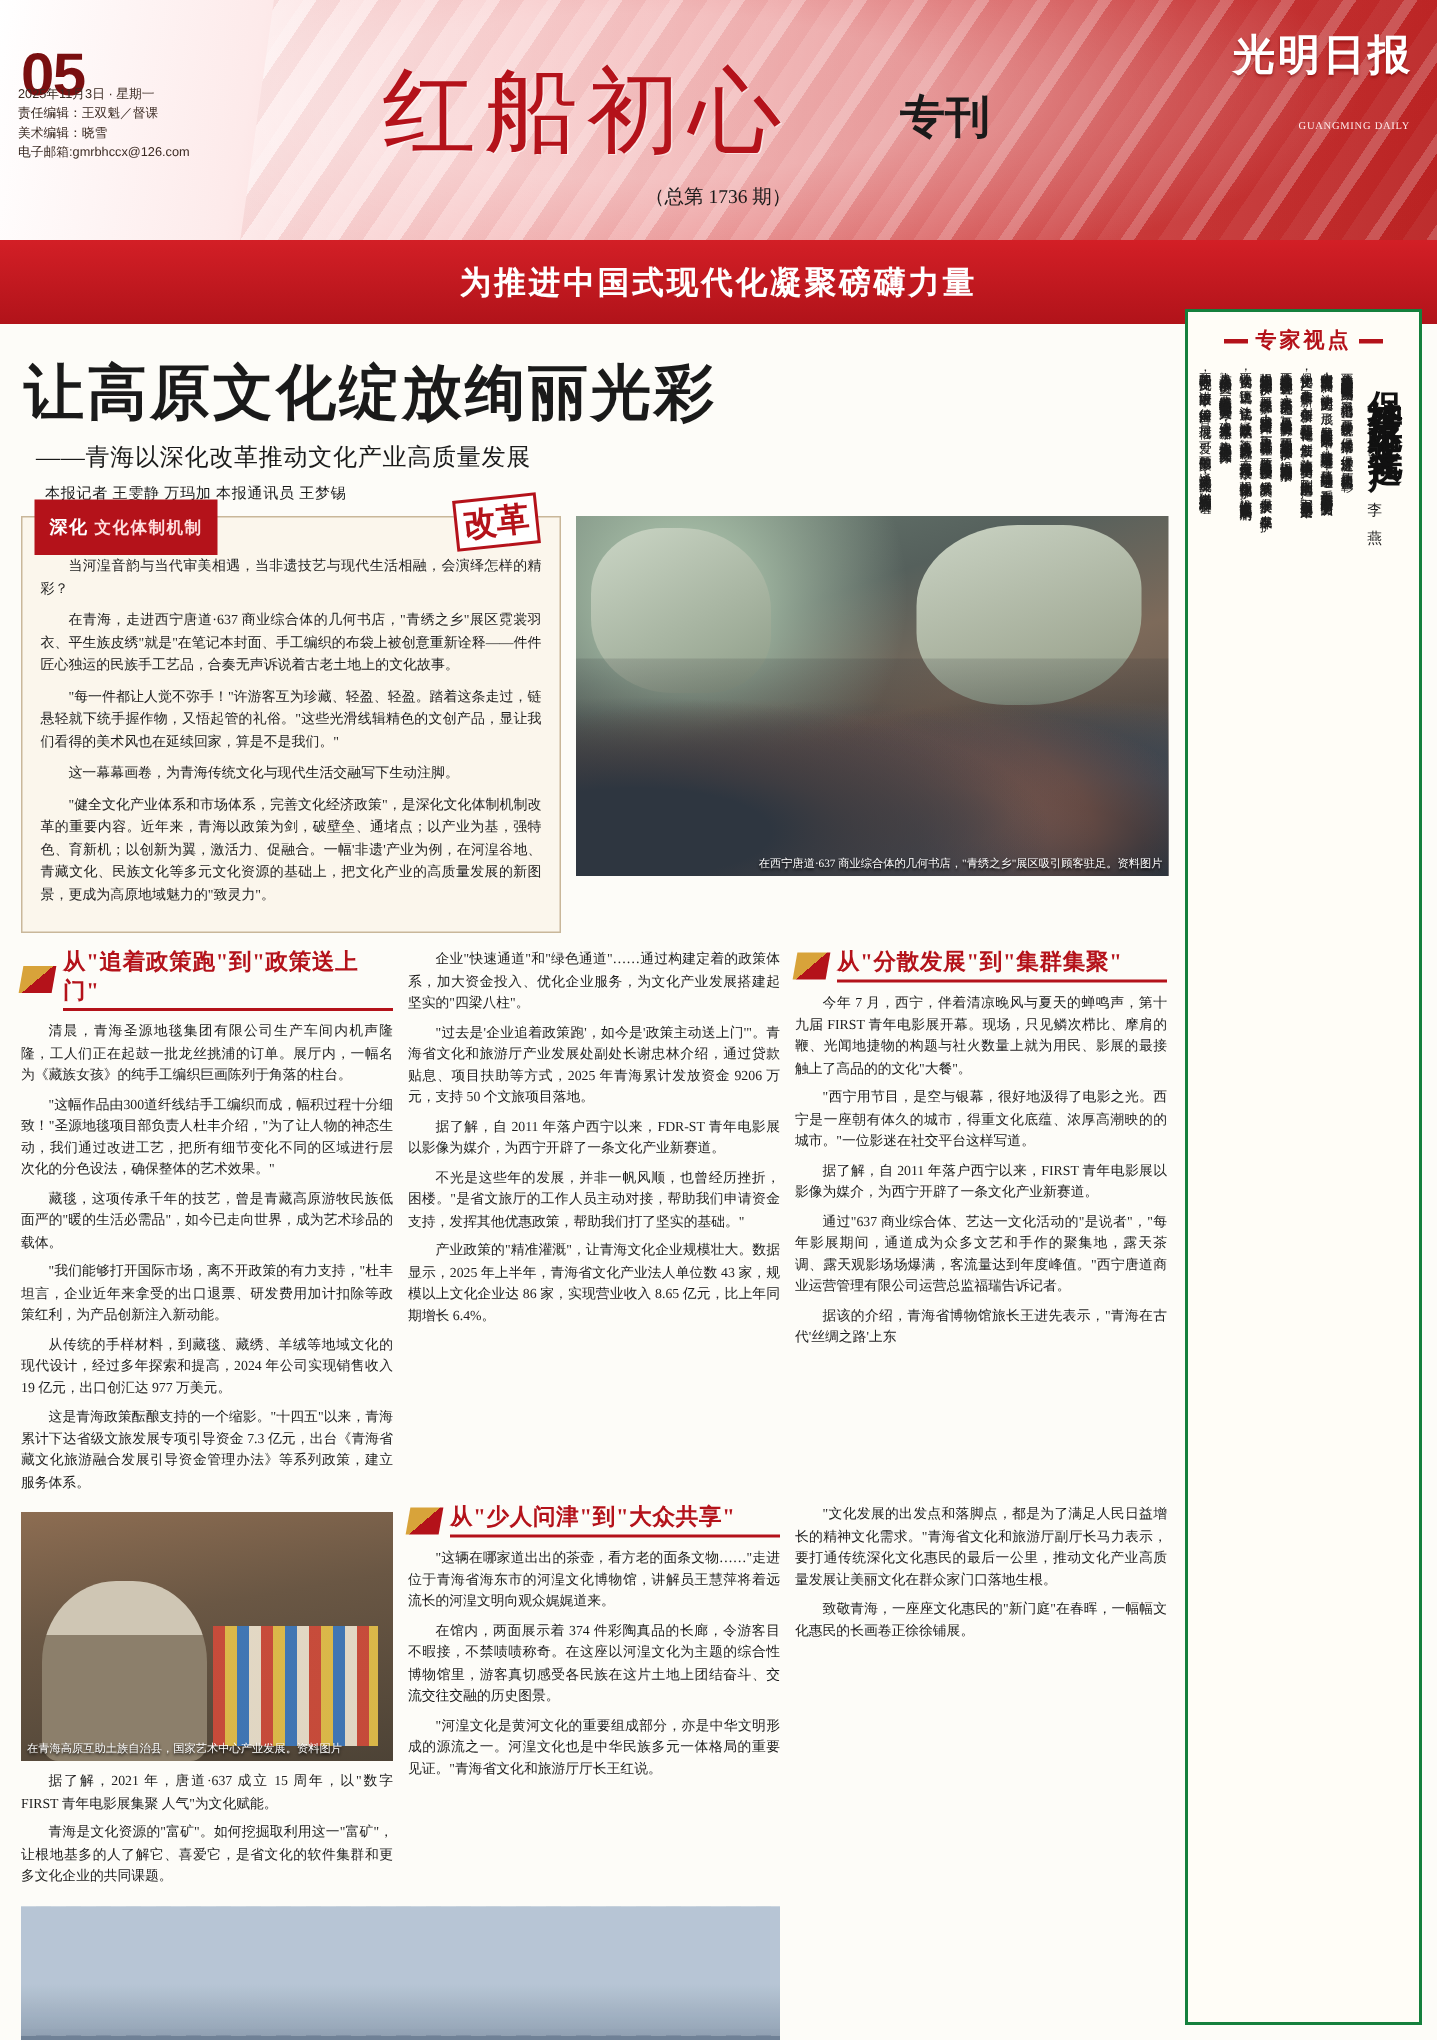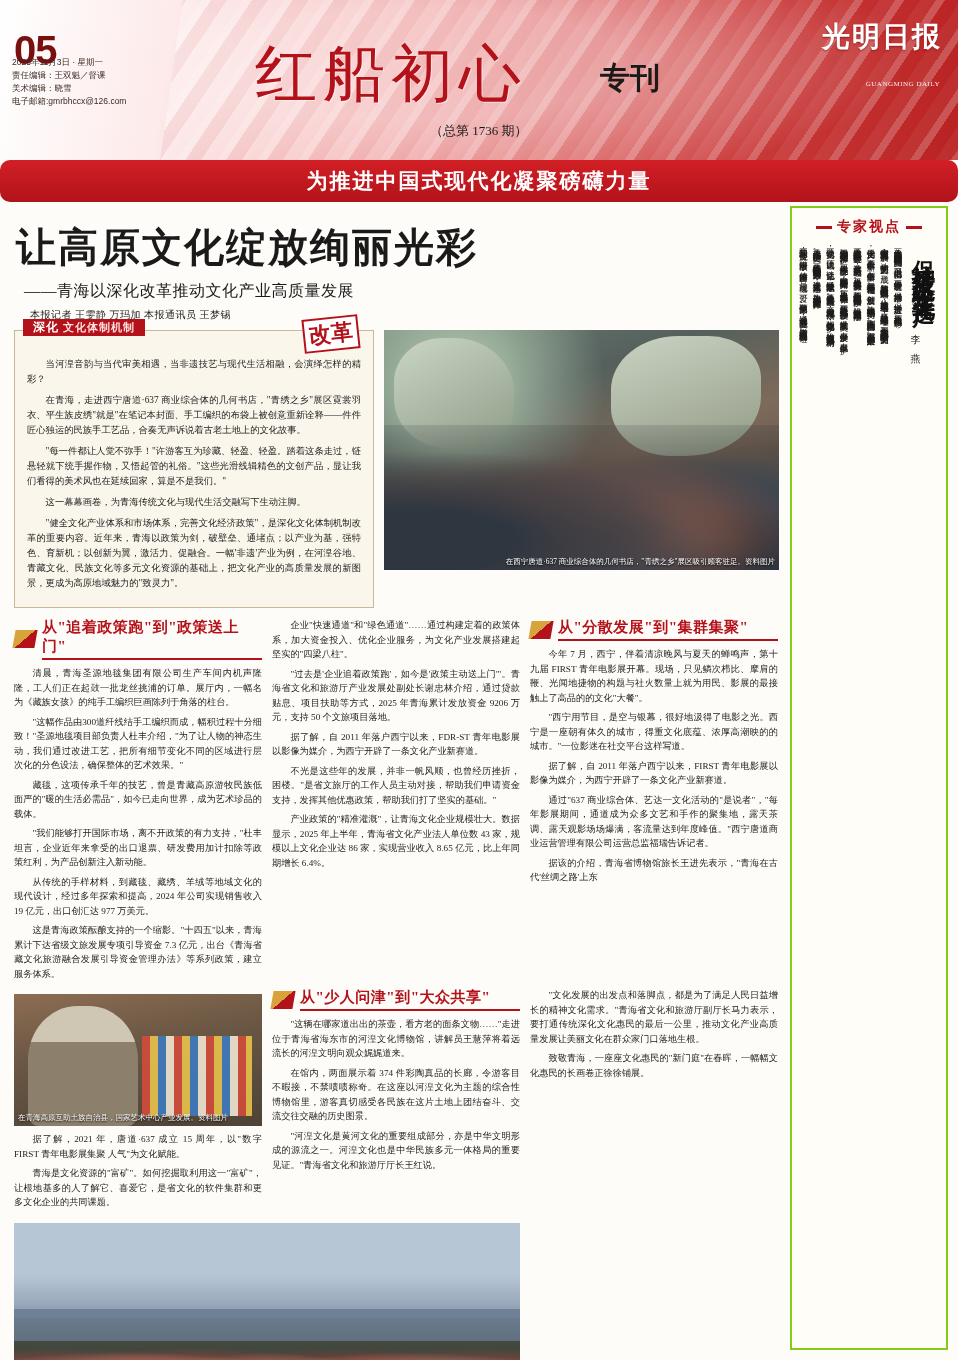--- a/index.html
+++ b/index.html
@@ -64,24 +64,24 @@
     text-shadow:0 1px 2px rgba(120,0,0,.6);
     z-index:3;
   }
   .logo-en{
     position:absolute; right:18px; top:52px;
     font-size:7px; color:#ffe9e9; letter-spacing:.5px; z-index:3;margin-top:28px;
   }
 
   
   .red-banner{
-    height:42px;
+    height:56px;
     background:linear-gradient(180deg,#d31f26,#b1131a);
     color:#fff; display:flex; align-items:center; justify-content:center;
-    font-size:21px; font-weight:bold; letter-spacing:2px;border-radius:10px;
+    font-size:21px; font-weight:bold; letter-spacing:2px;
   }
 
   
   .body-wrap{ position:relative; padding:8px 12px 0 14px; }
   .content-cols{ display:flex; gap:10px; }
   .left-zone{ width:770px; }
   .right-zone{ width:152px; }
 
   
   .headline{
@@ -94,21 +94,21 @@
   .byline{ font-size:10px; margin:4px 0 8px 16px; letter-spacing:.5px; }
 
   
   .lead-row{ display:flex; gap:10px; }
   .lead-box{
     width:360px; border:1px solid #c9b79a; background:#fbf6ec;
     padding:26px 12px 10px 12px; position:relative; min-height:240px;
   }
   .lead-tag{
     position:absolute; left:8px; top:-12px; background:#b4121a; color:#fff;
-    font-size:12px; font-weight:bold; padding:0 10px; letter-spacing:1px;
+    font-size:12px; font-weight:bold; padding:10px 10px; letter-spacing:1px;
   }
   .lead-tag .tg2{ color:#ffdede; font-size:11px; }
   .lead-stamp{
     position:absolute; right:14px; top:-14px; font-size:22px; font-weight:bold;
     color:#b4121a; font-family:"DejaVu Serif",serif;
     border:2px solid #b4121a; padding:0 4px; background:#fff; transform:rotate(-6deg);
   }
   .lead-text{
     font-size:9.3px; line-height:15px; text-align:justify; color:#222;
   }
@@ -167,21 +167,21 @@
     transform:skewX(-10deg);
   }
   .sec-title{
     font-size:15px; font-weight:bold; color:#b4121a; letter-spacing:.5px;
     border-bottom:2px solid #b4121a; padding-bottom:2px; flex:1;
   }
   .col-text{ font-size:9.2px; line-height:14.5px; text-align:justify; color:#1d1d1d; }
   .col-text p{ margin:0 0 5px 0; text-indent:2em; }
 
   .photo-mid{
-    width:248px; height:132px; margin:6px 0 6px 0;
+    width:248px; height:166px; margin:6px 0 6px 0;
     background:linear-gradient(170deg,#8d6d52,#6a5744 40%,#4d4336);
     position:relative;
   }
   .photo-mid .figure{
     position:absolute; left:14px; bottom:0; width:110px; height:120px;
     background:linear-gradient(180deg,#cfc6b4 0 30%, #8c7f6b 30% 100%);
     border-radius:45% 45% 10% 10%;
   }
   .photo-mid .craft{
     position:absolute; right:10px; bottom:10px; width:110px; height:80px;
@@ -209,21 +209,21 @@
       radial-gradient(ellipse at 50% 80%, #e8d7b6 0 14%, rgba(0,0,0,0) 45%),
       radial-gradient(ellipse at 64% 70%, #c6362f 0 15%, rgba(0,0,0,0) 45%),
       radial-gradient(ellipse at 78% 80%, #efe2c8 0 14%, rgba(0,0,0,0) 45%),
       radial-gradient(ellipse at 92% 70%, #d8413a 0 15%, rgba(0,0,0,0) 45%),
       linear-gradient(180deg, rgba(60,66,58,.1), rgba(40,44,38,.75));
   }
 
   
   .expert-box{
     position:absolute; right:10px; top:206px; width:158px; height:1144px;
-    border:2px solid #84cc16; background:#fffdf7; padding:6px 6px 8px 6px;
+    border:2px solid #15803d; background:#fffdf7; padding:6px 6px 8px 6px;
   }
   .expert-head{
     text-align:center; color:#b4121a; font-size:14px; font-weight:bold;
     letter-spacing:2px; padding:4px 0 6px 0; position:relative;
   }
   .expert-head .barl,.expert-head .barr{
     display:inline-block; width:16px; height:3px; background:#b4121a; vertical-align:middle; margin:0 5px;
   }
   .expert-inner{ display:flex; flex-direction:row-reverse; gap:4px; height:1090px; }
   .v-title{

